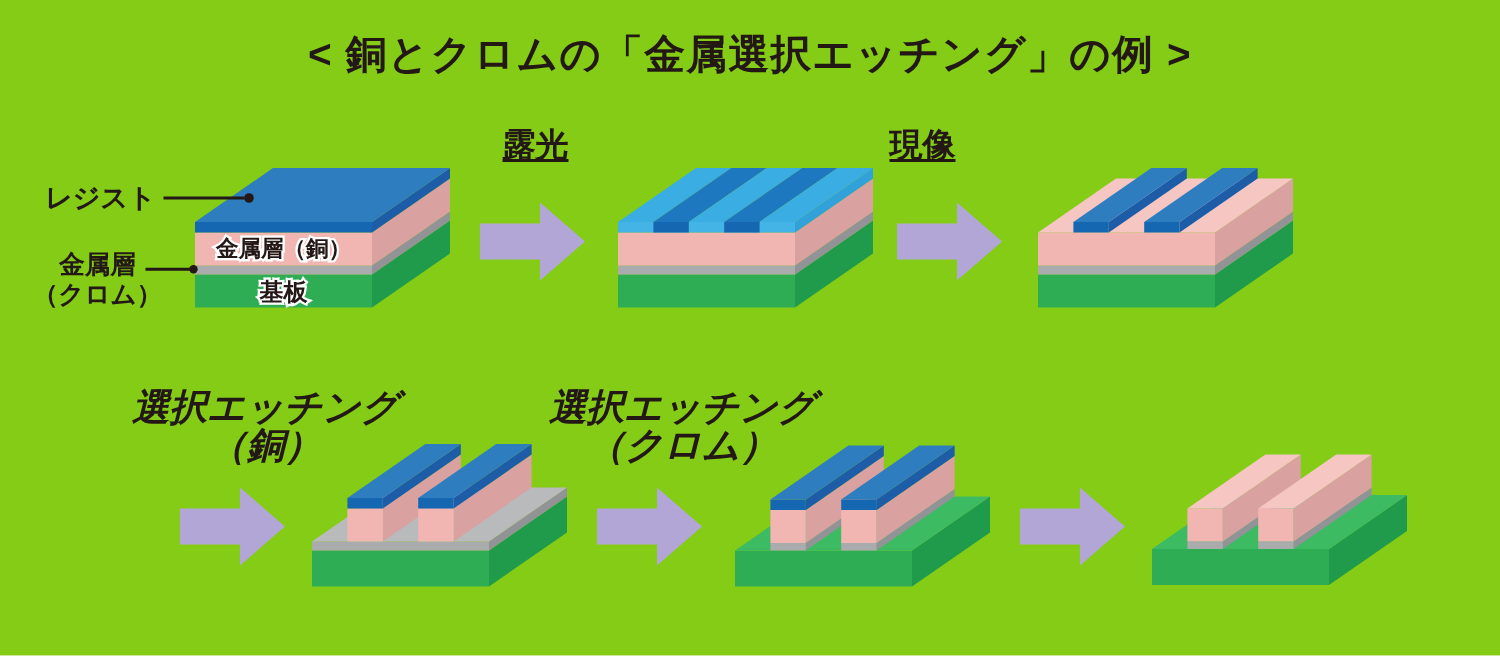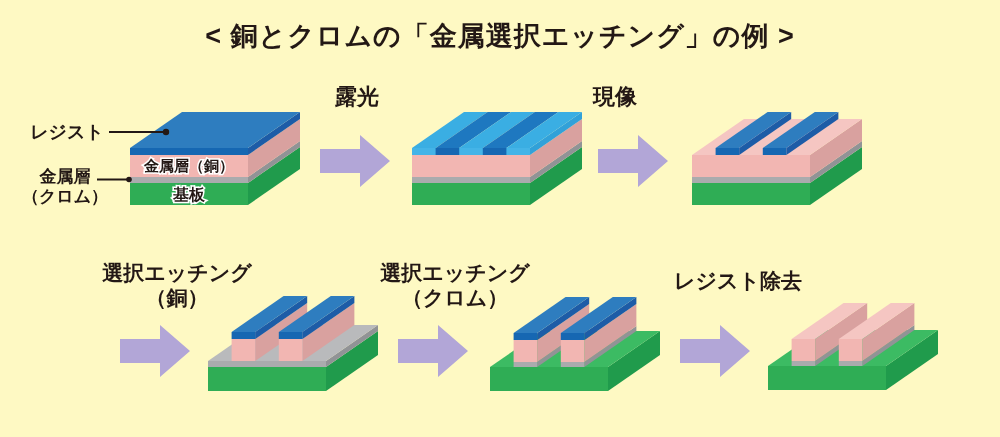--- a/index.html
+++ b/index.html
@@ -1,30 +1,30 @@
 <!DOCTYPE html>
 <html style="--text: #231815; --arrow: #b2a6d7; --resist_top: #2e7dbf; --resist_front: #1667b2; --resist_side: #1d5ca7; --exposed_top: #3aaee3; --exposed_front: #44b4e7; --exposed_side: #31a1d9; --exposed_stripe_dark: #1e78c0; --copper_top: #f5c6c2; --copper_front: #f2b6b2; --copper_side: #d9a19f; --chrome_top: #b9babc; --chrome_front: #aaabad; --chrome_side: #919396; --substrate_top: #3cbb63; --substrate_front: #2fad55; --substrate_side: #209b4c;"><head>
 <meta charset="utf-8">
 <style>
   html,body{margin:0;padding:0;background:#fff;}
   .canvas{
-    position:relative;width:1000px;height:437px;background:#fef9c3;overflow:hidden;
+    position:relative;width:1000px;height:437px;background:#84cc16;overflow:hidden;
     font-family:"Liberation Sans","DejaVu Sans",sans-serif;color:var(--text,#231815);
   }
   .abs{position:absolute;}
   .title{
     left:0;top:18px;width:1000px;text-align:center;
     font-size:27px;font-weight:bold;letter-spacing:1px;color:var(--text);
   }
   .step-label{
     text-align:center;font-weight:bold;color:var(--text);line-height:25px;
   }
   .step-label .line{display:block;white-space:nowrap;}
-  .lbl-22{font-size:22px;}
-  .lbl-21{font-size:21px;}
+  .lbl-22{font-size:22px;text-decoration:underline;}
+  .lbl-21{font-size:25px;font-style:italic;}
   svg{display:block;}
   svg text{
     font-family:"Liberation Sans","DejaVu Sans",sans-serif;
     font-weight:bold;fill:var(--text);
   }
   .halo{stroke:#ffffff;stroke-width:3px;paint-order:stroke;}
   .leader{stroke:var(--text);stroke-width:2;}
   .dot{fill:var(--text);}
   
   .f-arrow{fill:var(--arrow);}
@@ -176,23 +176,20 @@
       <polygon class="f-cr-side" points="97.4,69 149.4,33 149.4,38 97.4,74"></polygon>
       <polygon class="f-cr-front" points="73.8,69 97.4,69 97.4,74 73.8,74"></polygon>
       <polygon class="f-cu-side" points="97.4,47 149.4,11 149.4,33 97.4,69"></polygon>
       <polygon class="f-cu-front" points="73.8,47 97.4,47 97.4,69 73.8,69"></polygon>
       <polygon class="f-res-side" points="97.4,40 149.4,4 149.4,11 97.4,47"></polygon>
       <polygon class="f-res-front" points="73.8,40 97.4,40 97.4,47 73.8,47"></polygon>
       <polygon class="f-res-top" points="73.8,40 97.4,40 149.4,4 125.8,4"></polygon>
     </g>
   </svg>
 
-  <div class="abs step-label lbl-21" style="left:648px;top:268px;width:180px">
-    <span class="line">レジスト除去</span>
-  </div>
   <svg class="abs" style="left:680px;top:322px" width="72" height="58" viewBox="0 0 72 58">
     <polygon class="f-arrow" points="0,17 40,17 40,3 70,29 40,55 40,41 0,41"></polygon>
   </svg>
 
   <svg class="abs" style="left:765px;top:292px" width="176" height="100" viewBox="0 0 176 100">
     <polygon class="f-sub-front" points="3,74 121,74 121,98 3,98"></polygon>
     <polygon class="f-sub-side" points="121,74 173,38 173,62 121,98"></polygon>
     <polygon class="f-sub-top" points="3,74 121,74 173,38 55,38"></polygon>
     <g>
       <polygon class="f-cr-side" points="50.2,69 102.2,33 102.2,38 50.2,74"></polygon>

